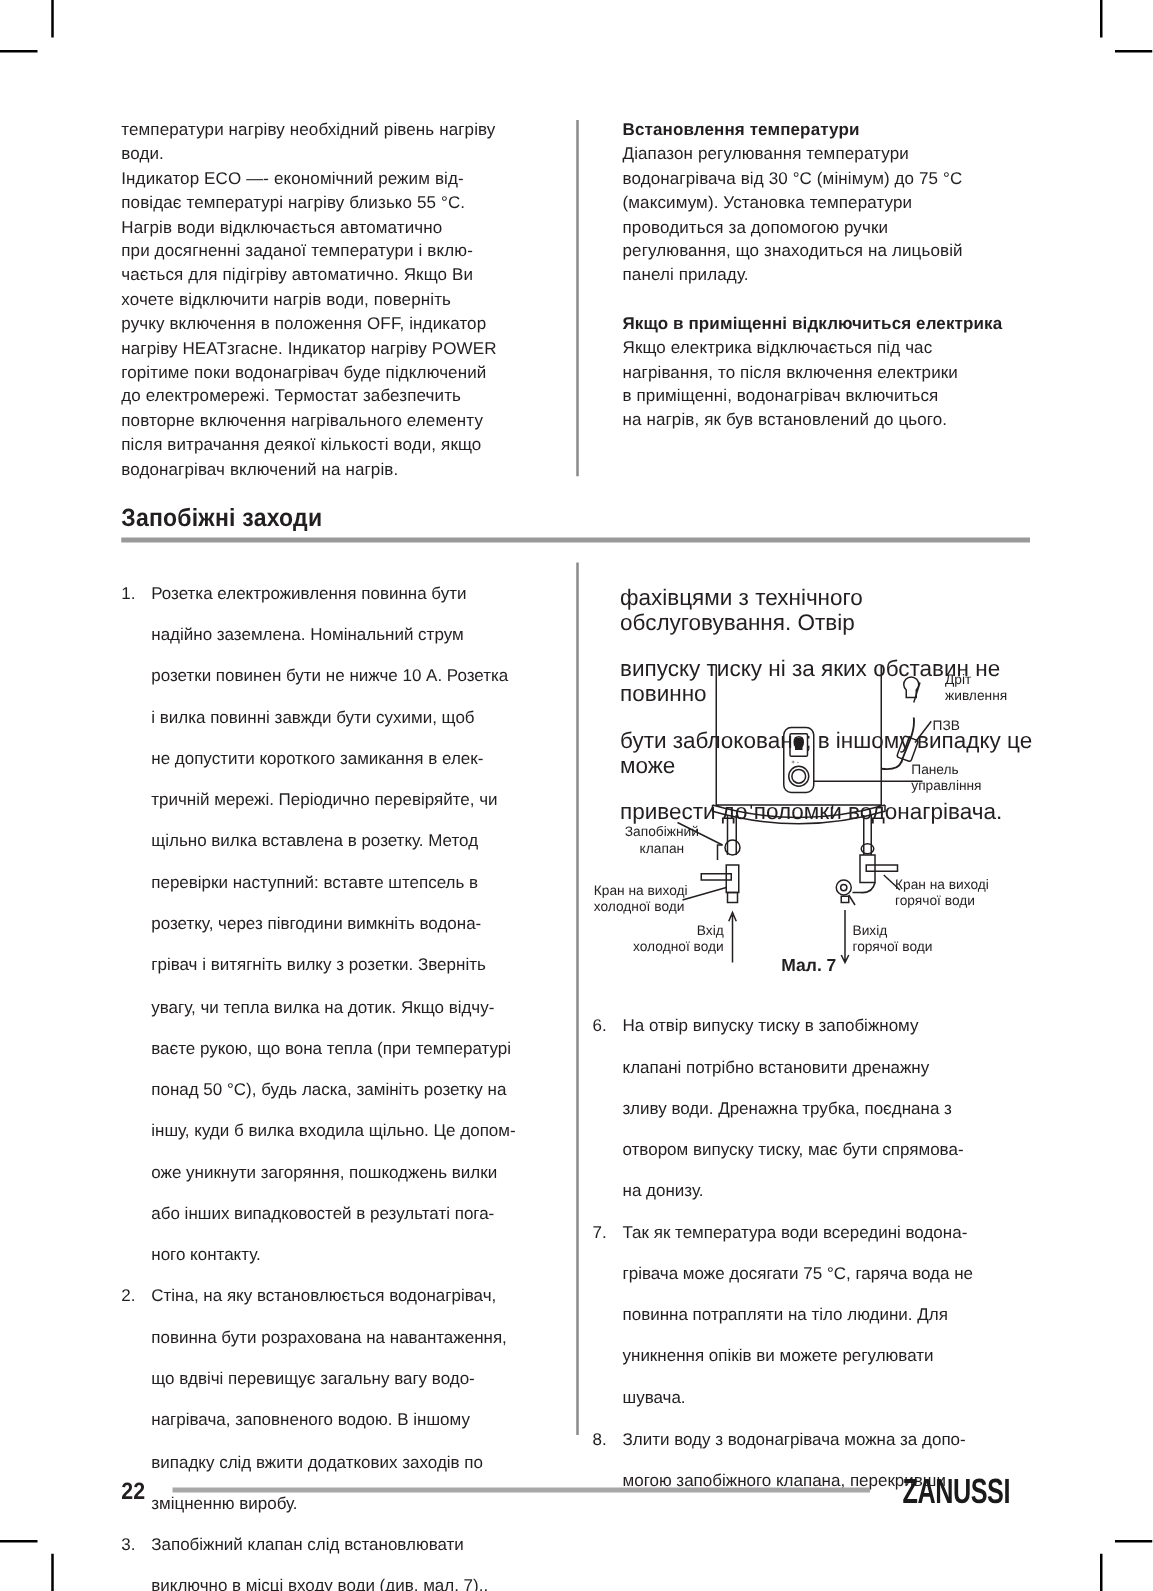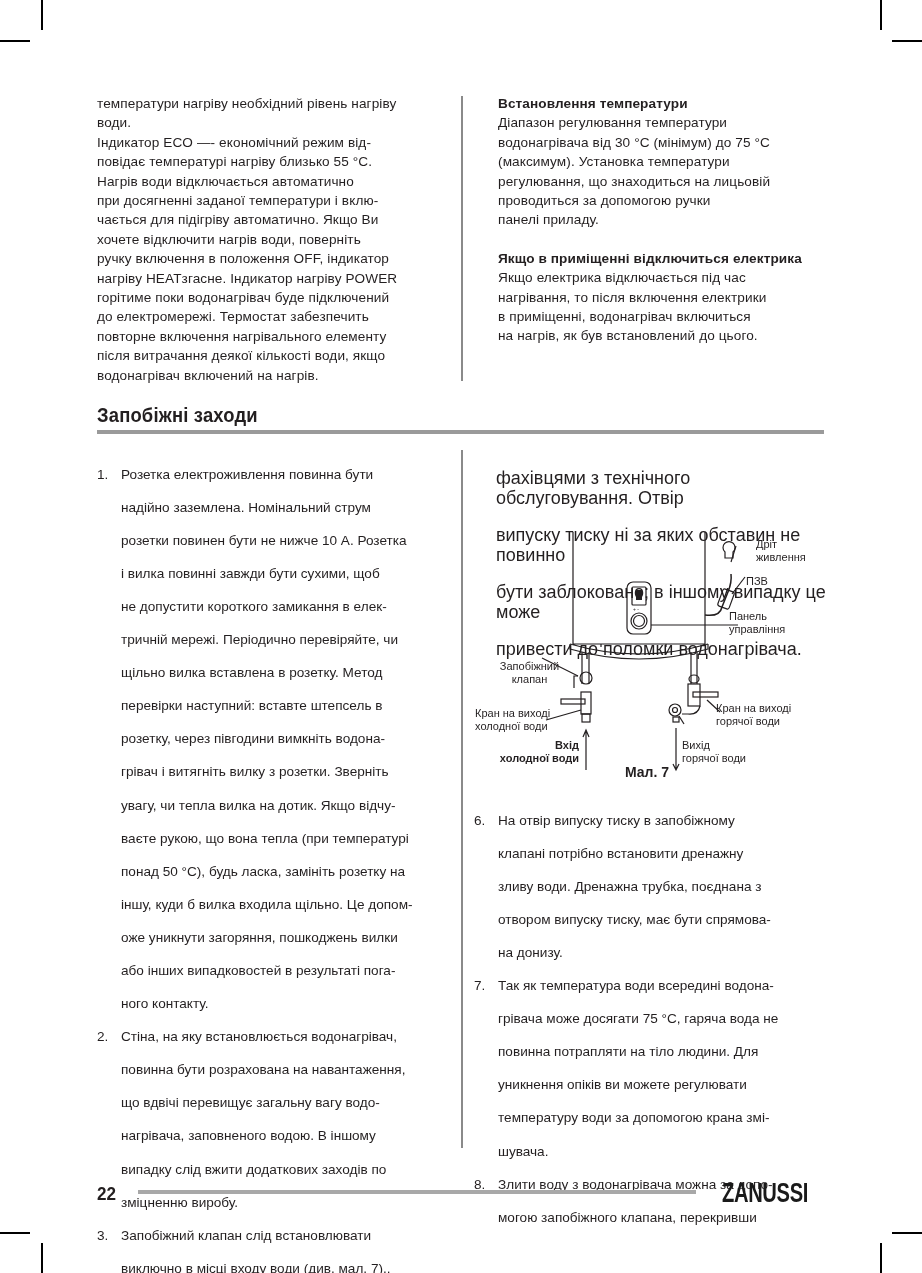--- a/index.html
+++ b/index.html
@@ -64,22 +64,22 @@
   </div>
 
 <div class="vdivider-top"></div>
 
 <div class="col col-right-top">
   <p class="head">Встановлення температури</p>
   <div id="temp-lines">
       <p>Діапазон регулювання температури</p>
       <p>водонагрівача від 30 °C (мінімум) до 75 °C</p>
       <p>(максимум). Установка температури</p>
+      <p>проводиться за допомогою ручки</p>
       <p>регулювання, що знаходиться на лицьовій</p>
-      <p>проводиться за допомогою ручки</p>
       <p>панелі приладу.</p>
     </div>
   <div class="gap"></div>
   <p class="head">Якщо в приміщенні відключиться електрика</p>
   <div id="power-lines">
       <p>Якщо електрика відключається під час</p>
       <p>нагрівання, то після включення електрики</p>
       <p>в приміщенні, водонагрівач включиться</p>
       <p>на нагрів, як був встановлений до цього.</p>
     </div>
@@ -187,21 +187,21 @@
       <div>управління</div>
   </div>
   <div class="fig-label" style="left:22px;top:128px;text-align:center;width:75px;">
     <div>Запобіжний</div>
       <div>клапан</div>
   </div>
   <div class="fig-label" style="left:5px;top:175px;">
     <div>Кран на виході</div>
       <div>холодної води</div>
   </div>
-  <div class="fig-label" style="left:22px;top:207px;text-align:right;width:87px;font-weight:bold;">
+  <div class="fig-label" style="left:22px;top:207px;text-align:right;width:87px;">
     <div>Вхід</div>
       <div>холодної води</div>
   </div>
   <div class="fig-label" style="left:246px;top:170px;">
     <div>Кран на виході</div>
       <div>горячої води</div>
   </div>
   <div class="fig-label" style="left:212px;top:207px;">
     <div>Вихід</div>
       <div>горячої води</div>
@@ -217,21 +217,20 @@
       <p>зливу води. Дренажна трубка, поєднана з</p>
       <p>отвором випуску тиску, має бути спрямова-</p>
       <p>на донизу.</p>
     </li>
     <li>
       <span class="num">7.</span>
       <p>Так як температура води всередині водона-</p>
       <p>грівача може досягати 75 °C, гаряча вода не</p>
       <p>повинна потрапляти на тіло людини. Для</p>
       <p>уникнення опіків ви можете регулювати</p>
-      <p>температуру води за допомогою крана змі-</p>
       <p>шувача.</p>
     </li>
     <li>
       <span class="num">8.</span>
       <p>Злити воду з водонагрівача можна за допо-</p>
       <p>могою запобіжного клапана, перекривши</p>
     </li>
   </ol>
 
 <div class="footer-num">22</div>

